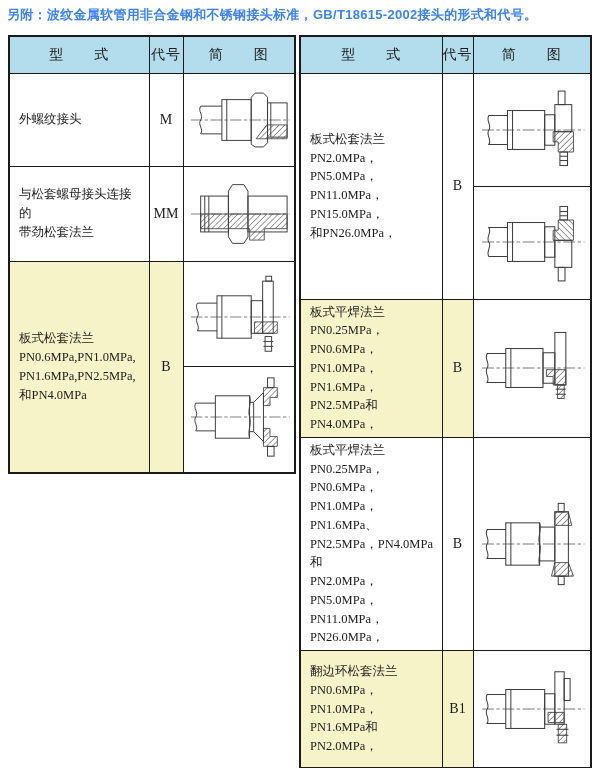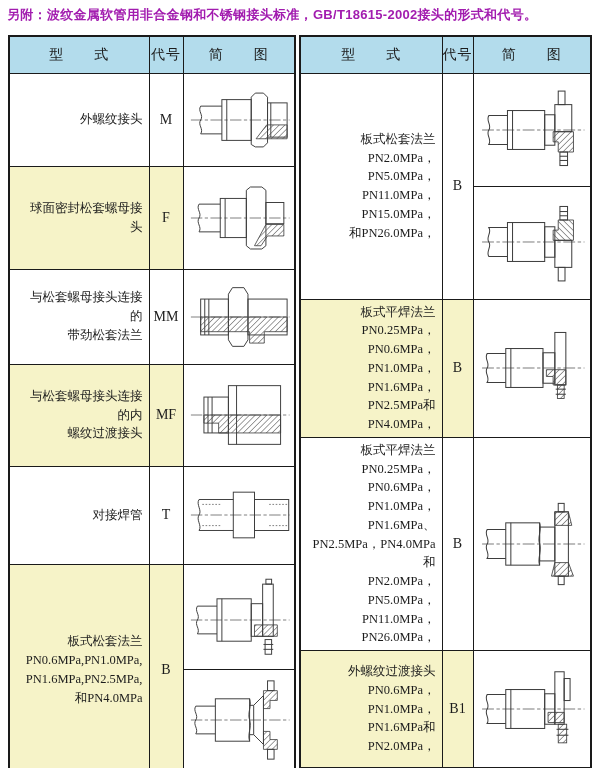--- a/index.html
+++ b/index.html
@@ -1,28 +1,28 @@
 <!DOCTYPE html>
 <html><head>
 <meta charset="utf-8">
 <style>
   html,body{margin:0;padding:0;background:#fff;}
   .page{position:relative;width:600px;height:768px;background:#ffffff;overflow:hidden;
         font-family:"Liberation Serif","DejaVu Serif",serif;color:#1c1c1c;}
   .title{position:absolute;left:7px;top:6px;width:588px;
          font-family:"Liberation Sans","DejaVu Sans",sans-serif;
-         font-weight:bold;font-size:13px;letter-spacing:.3px;color:#a21caf;}
+         font-weight:bold;font-size:13px;letter-spacing:.3px;color:#3b82f6;}
   table.t{position:absolute;top:35px;border-collapse:collapse;table-layout:fixed;
           border:2px solid #1a1a1a;background:#fff;}
   table.t-left{left:8px;width:288px;}
   table.t-right{left:299px;width:293px;}
   th,td{border:1px solid #1a1a1a;padding:0;vertical-align:middle;overflow:hidden;}
   th{background:#b3dcec;font-weight:normal;font-size:14px;letter-spacing:1px;}
   td.type{padding:3px 6px 3px 9px;font-size:12.5px;line-height:1.5;
-          white-space:pre-line;text-align:right;}
+          white-space:pre-line;text-align:left;}
   td.code{text-align:center;font-size:14px;font-family:"Liberation Serif","DejaVu Serif",serif;}
   td.diag{background:#fff;text-align:center;}
   .hl{background:#f6f3c8;}
   .split{display:flex;flex-direction:column;width:100%;}
   .split>div{flex:1;display:flex;align-items:center;justify-content:center;}
   .split>div+div{border-top:1px solid #1a1a1a;}
   svg.fig{display:block;margin:0 auto;}
   svg.fig .ln{fill:none;stroke:#3d3d3d;stroke-width:1.2;}
   svg.fig .cl{fill:none;stroke:#3d3d3d;stroke-width:.8;stroke-dasharray:14 3 4 3;}
   svg.fig .ht{fill:url(#hatch);stroke:#3d3d3d;stroke-width:1;}
@@ -66,86 +66,39 @@
           <rect class="ln" x="44" y="25" width="36" height="50"></rect>
           <line class="ln" x1="50" y1="25" x2="50" y2="75"></line>
           <path class="ln" d="M80,80 V22 l5,-5 h10 l5,5 v56 l-5,5 h-10 z"></path>
           <rect class="ln" x="100" y="29" width="24" height="42"></rect>
           <line class="ln" x1="104" y1="29" x2="104" y2="71"></line>
           <path class="ht" d="M86,73 L99,56 H124 V73 Z"></path>
         </svg>
       </td>
     </tr>
 
-    <tr style="height:103px">
-      <td class="type hl">球面密封松套螺母接头</td>
-      <td class="code hl">F</td>
-      <td class="diag">
-        <svg class="fig" width="106" height="90" viewBox="0 0 130 100">
-          <line class="cl" x1="6" y1="50" x2="127" y2="50"></line>
-          <path class="ln" d="M42,33 H16 c-4,6 4,11 0,17 c-4,6 4,11 0,17 H42"></path>
-          <rect class="ln" x="42" y="26" width="32" height="48"></rect>
-          <line class="ln" x1="48" y1="26" x2="48" y2="74"></line>
-          <path class="ln" d="M74,84 V16 l5,-4 h14 l5,4 v68 l-5,4 h-14 z"></path>
-          <rect class="ln" x="98" y="31" width="22" height="26"></rect>
-          <path class="ht" d="M84,84 L98,58 H120 V72 H100 L92,84 Z"></path>
-        </svg>
-      </td>
-    </tr>
 
     <tr style="height:95px">
       <td class="type">与松套螺母接头连接的
 带劲松套法兰</td>
       <td class="code">MM</td>
       <td class="diag">
         <svg class="fig" width="106" height="86" viewBox="0 0 130 100">
           <line class="cl" x1="6" y1="50" x2="127" y2="50"></line>
           <rect class="ln" x="18" y="28" width="34" height="44"></rect>
           <line class="ln" x1="23" y1="28" x2="23" y2="72"></line>
           <line class="ln" x1="28" y1="28" x2="28" y2="72"></line>
           <path class="ln" d="M52,78 V22 l5,-8 h14 l5,8 v56 l-5,8 h-14 z"></path>
           <rect class="ln" x="76" y="28" width="48" height="44"></rect>
           <path class="ht" d="M18,50 H124 V68 H96 V82 H78 V68 H18 Z"></path>
         </svg>
       </td>
     </tr>
 
-    <tr style="height:102px">
-      <td class="type hl">与松套螺母接头连接的内
-螺纹过渡接头</td>
-      <td class="code hl">MF</td>
-      <td class="diag">
-        <svg class="fig" width="106" height="90" viewBox="0 0 130 100">
-          <line class="cl" x1="6" y1="50" x2="127" y2="50"></line>
-          <rect class="ln" x="22" y="28" width="30" height="44"></rect>
-          <line class="ln" x1="27" y1="28" x2="27" y2="72"></line>
-          <line class="ln" x1="32" y1="28" x2="32" y2="72"></line>
-          <rect class="ln" x="52" y="14" width="64" height="72"></rect>
-          <line class="ln" x1="62" y1="14" x2="62" y2="86"></line>
-          <path class="ht" d="M22,50 V60 H40 V72 H116 V50 Z"></path>
-        </svg>
-      </td>
-    </tr>
-
-    <tr style="height:98px">
-      <td class="type">对接焊管</td>
-      <td class="code">T</td>
-      <td class="diag">
-        <svg class="fig" width="106" height="88" viewBox="0 0 130 100">
-          <line class="cl" x1="6" y1="50" x2="127" y2="50"></line>
-          <path class="ln" d="M58,31 H16 c-4,6 4,13 0,19 c-4,6 4,13 0,19 H58"></path>
-          <line class="dt" x1="20" y1="37" x2="42" y2="37"></line>
-          <line class="dt" x1="20" y1="63" x2="42" y2="63"></line>
-          <rect class="ln" x="58" y="22" width="26" height="56"></rect>
-          <rect class="ln" x="84" y="31" width="42" height="38"></rect>
-          <line class="dt" x1="102" y1="37" x2="124" y2="37"></line>
-          <line class="dt" x1="102" y1="63" x2="124" y2="63"></line>
-        </svg>
-      </td>
-    </tr>
+
 
     <tr style="height:212px">
       <td class="type hl">板式松套法兰
 PN0.6MPa,PN1.0MPa,
 PN1.6MPa,PN2.5MPa,
 和PN4.0MPa</td>
       <td class="code hl">B</td>
       <td class="diag" style="padding:0">
         <div class="split" style="height:198px">
           <div>
@@ -280,21 +233,21 @@
           <rect class="ln" x="92" y="12" width="16" height="76"></rect>
           <path class="ht" d="M92,12 H108 L112,28 H92 Z"></path>
           <path class="ht" d="M92,72 H108 L114,88 H88 Z"></path>
           <rect class="ln" x="96" y="2" width="7" height="10"></rect>
           <rect class="ln" x="96" y="88" width="7" height="10"></rect>
         </svg>
       </td>
     </tr>
 
     <tr style="height:117px">
-      <td class="type hl">外螺纹过渡接头
+      <td class="type hl">翻边环松套法兰
 PN0.6MPa，PN1.0MPa，
 PN1.6MPa和PN2.0MPa，</td>
       <td class="code hl">B1</td>
       <td class="diag">
         <svg class="fig" width="110" height="100" viewBox="0 0 130 100">
           <line class="cl" x1="6" y1="50" x2="127" y2="50"></line>
           <path class="ln" d="M34,33 H12 c-4,6 4,11 0,17 c-4,6 4,11 0,17 H34"></path>
           <rect class="ln" x="34" y="27" width="46" height="46"></rect>
           <line class="ln" x1="40" y1="27" x2="40" y2="73"></line>
           <rect class="ln" x="80" y="32" width="12" height="36"></rect>

